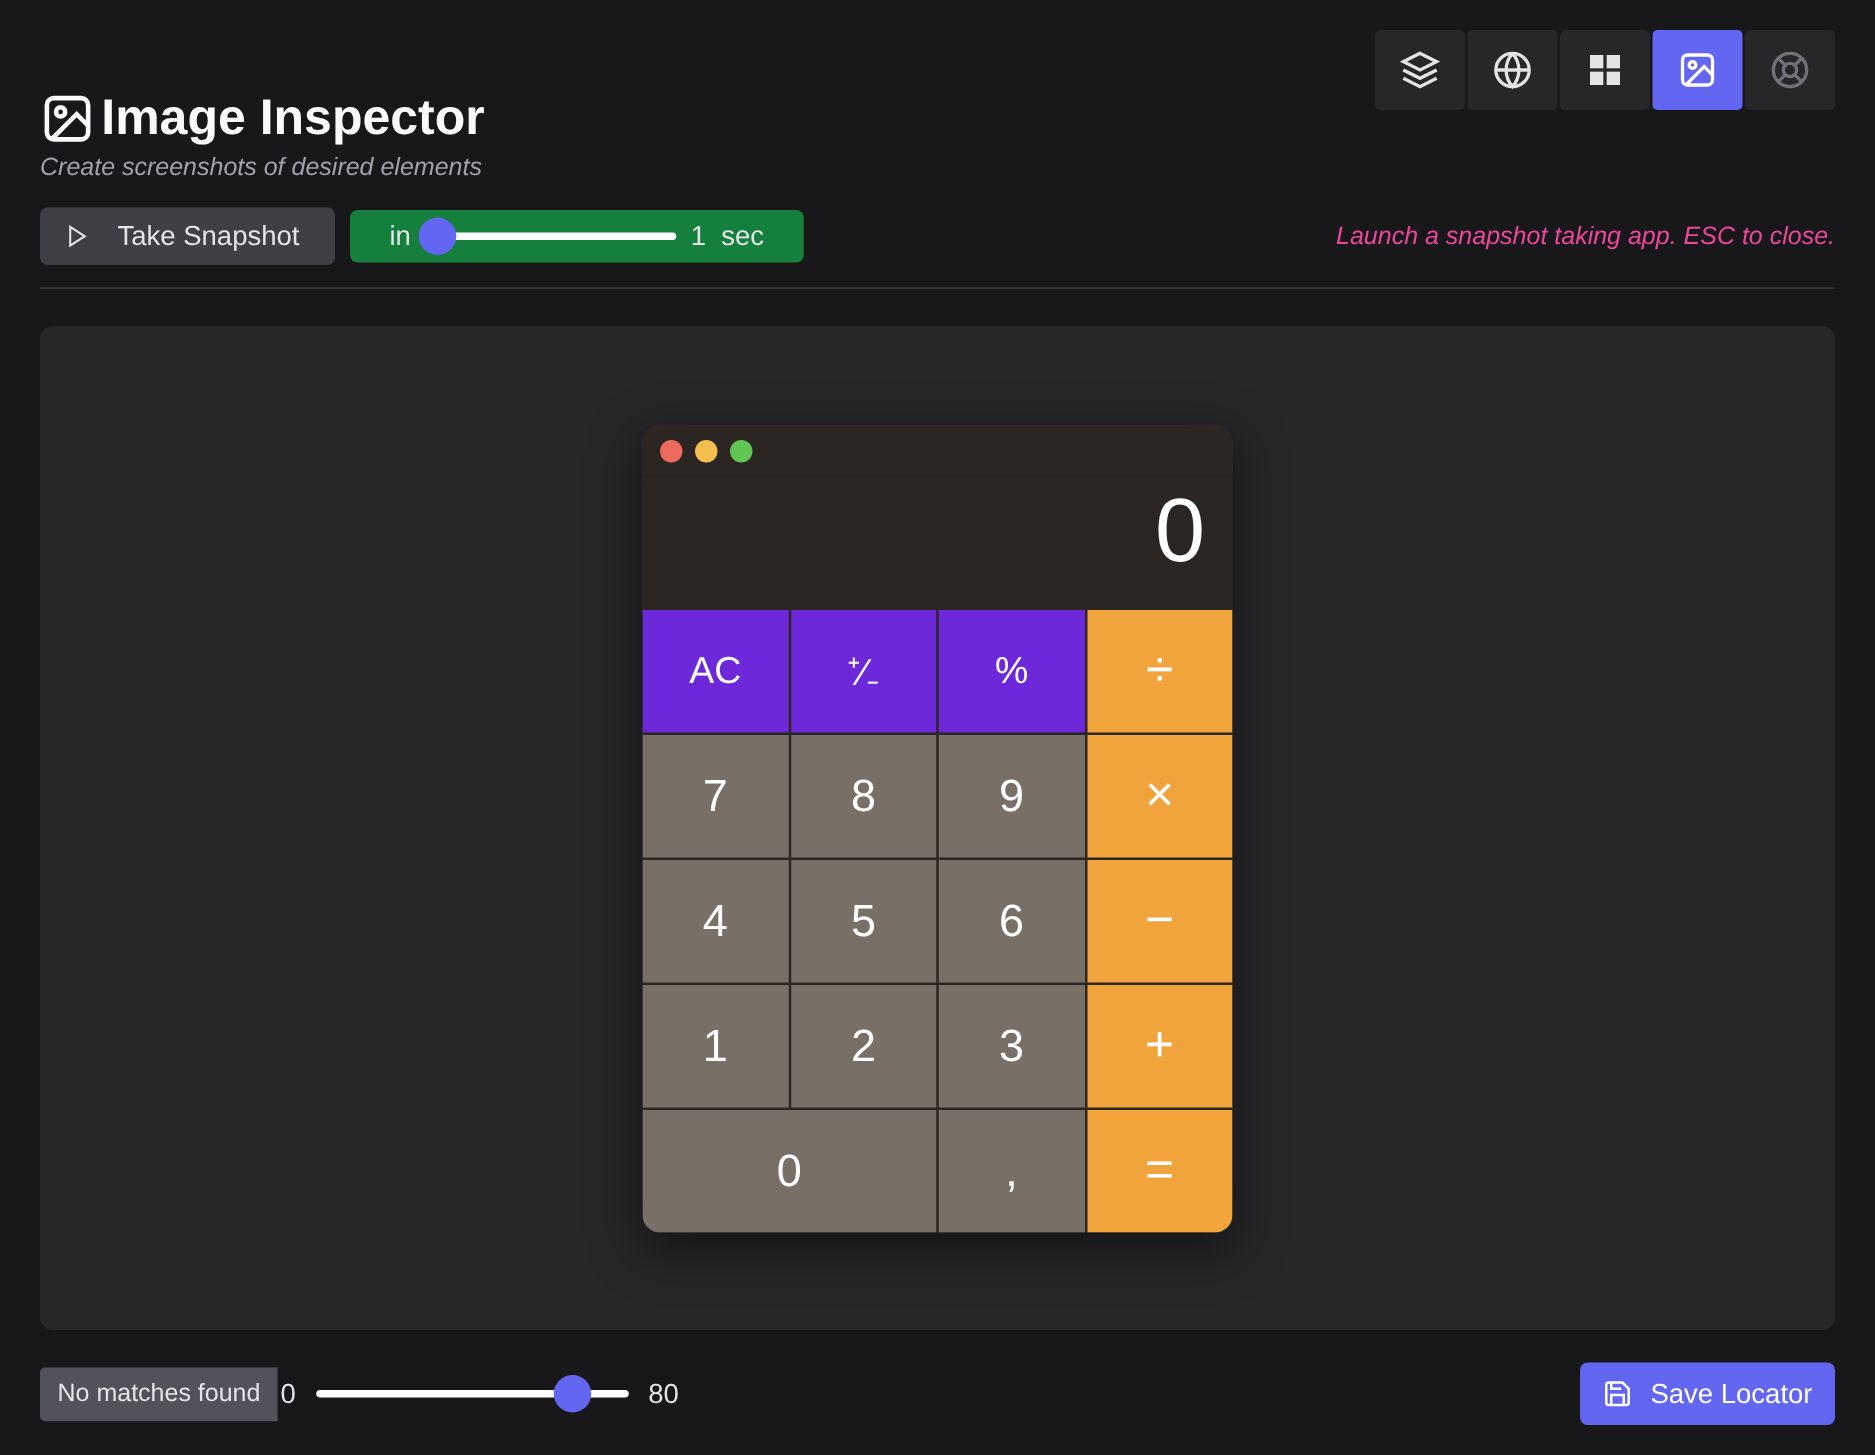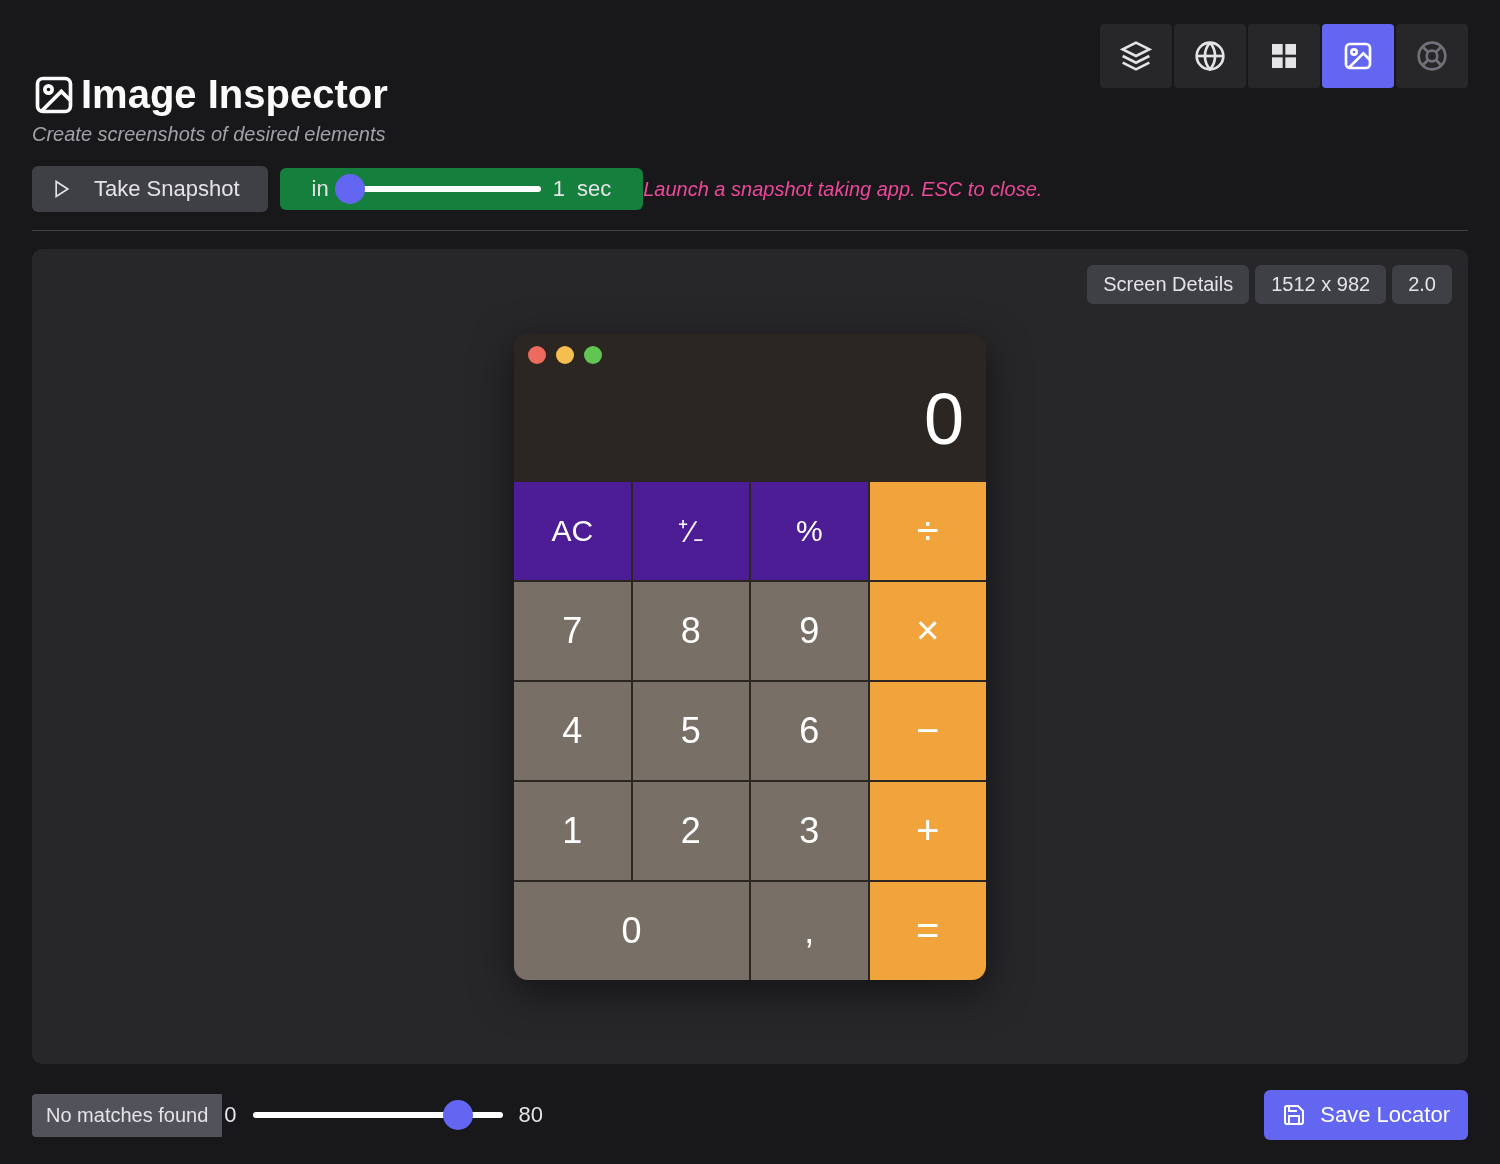--- a/index.html
+++ b/index.html
@@ -52,23 +52,23 @@
       align-items: center;
       justify-content: center;
       cursor: pointer;
       border-radius: 4px;
     }
     .tab-btn.active {
       background: #6366f1;
     }
     .action-row {
       display: flex;
-      justify-content: flex-start;
-      align-items: center;
-      margin-bottom: 18px;
+      justify-content: space-between;
+      align-items: center;
+      margin-bottom: 30px;
       padding-bottom: 18px;
       border-bottom: 1px solid #3f3f46;
     }
     .snapshot-controls {
       display: flex;
       align-items: center;
       gap: 12px;
     }
     .take-snapshot-btn {
       display: flex;
@@ -172,21 +172,21 @@
     }
     .calc-btn {
       height: 98px;
       display: flex;
       align-items: center;
       justify-content: center;
       font-size: 36px;
       color: #fff;
       cursor: pointer;
     }
-    .calc-btn.fn { background: #4c1d95; font-size: 30px; }
+    .calc-btn.fn { background: #6d28d9; font-size: 30px; }
     .calc-btn.num { background: #787067; }
     .calc-btn.op { background: #f1a33c; font-size: 40px; font-weight: 300; }
     .calc-btn.wide { grid-column: span 2; }
 
     .footer-row {
       display: flex;
       justify-content: space-between;
       align-items: center;
       margin-top: 26px;
     }
@@ -316,25 +316,20 @@
         <div class="slider-thumb"></div>
       </div>
       <span>1</span>
       <span>sec</span>
     </div>
   </div>
   <div class="hint-text">Launch a snapshot taking app. ESC to close.</div>
 </div>
 
 <div class="preview-area">
-  <div class="details-strip">
-    <div class="detail-chip">Screen Details</div>
-    <div class="detail-chip">1512 x 982</div>
-    <div class="detail-chip">2.0</div>
-  </div>
 
   <div class="calc">
     <div class="calc-top">
       <span class="traffic tr-red"></span>
       <span class="traffic tr-yellow"></span>
       <span class="traffic tr-green"></span>
     </div>
     <div class="calc-display">0</div>
     <div class="calc-grid">
       <div class="calc-btn fn">AC</div>

